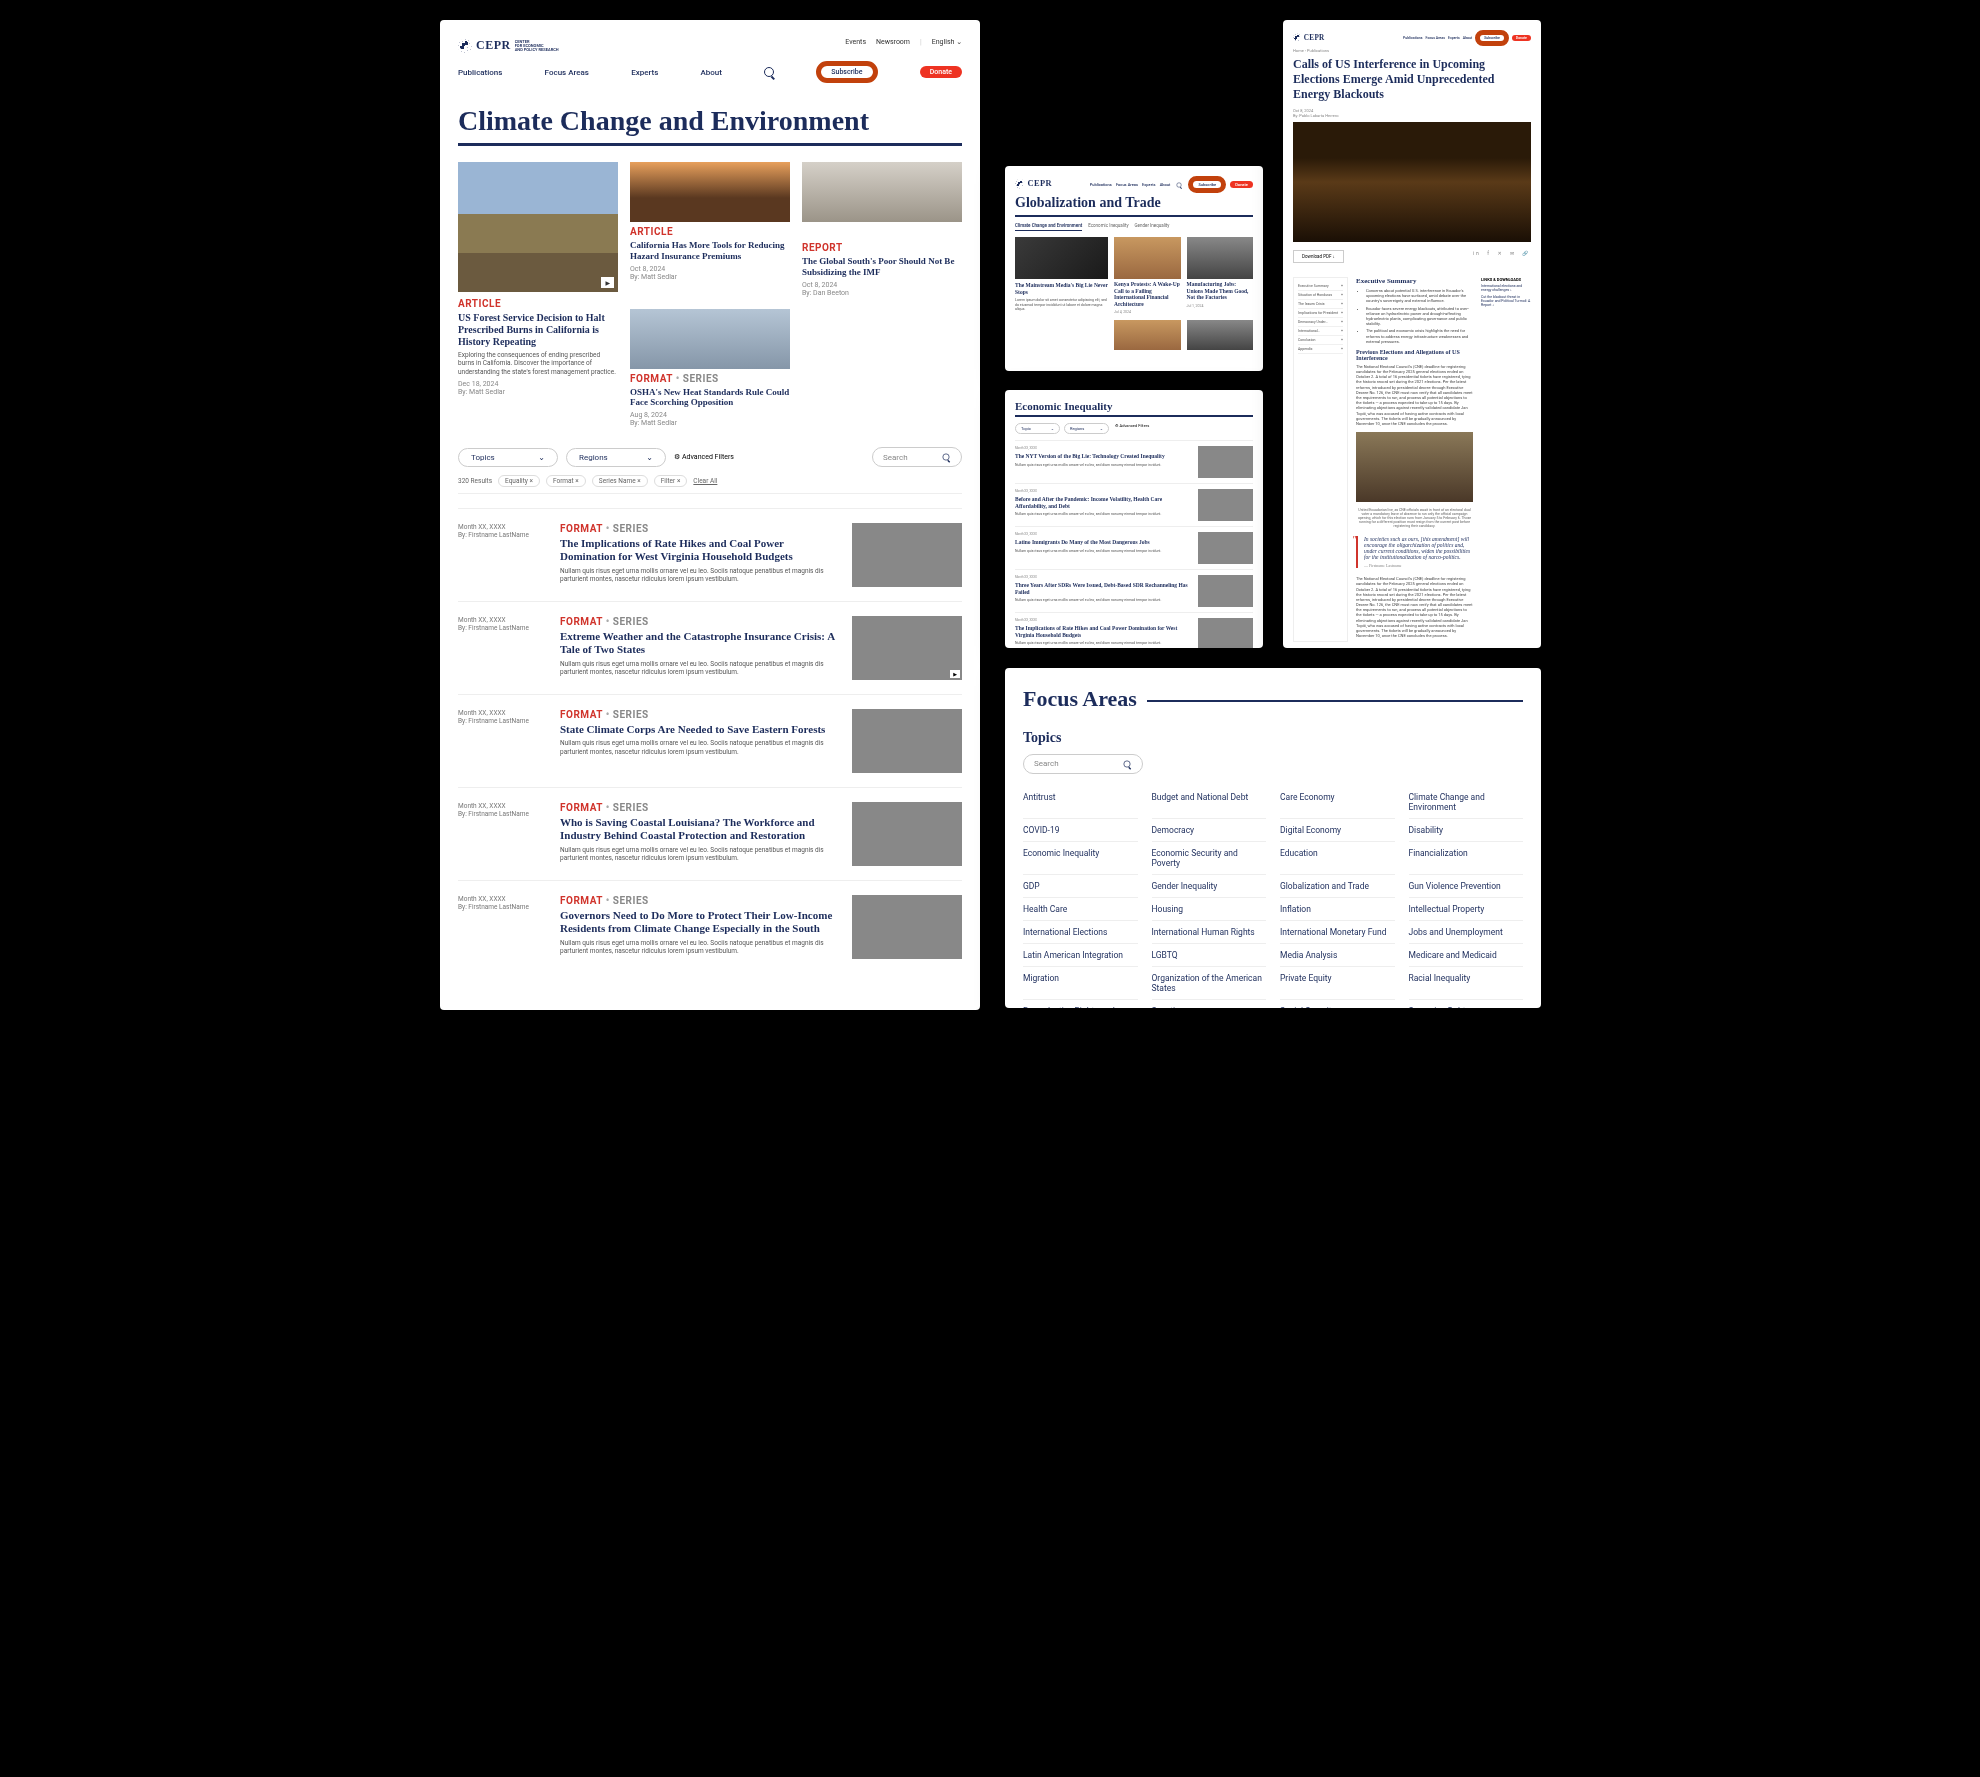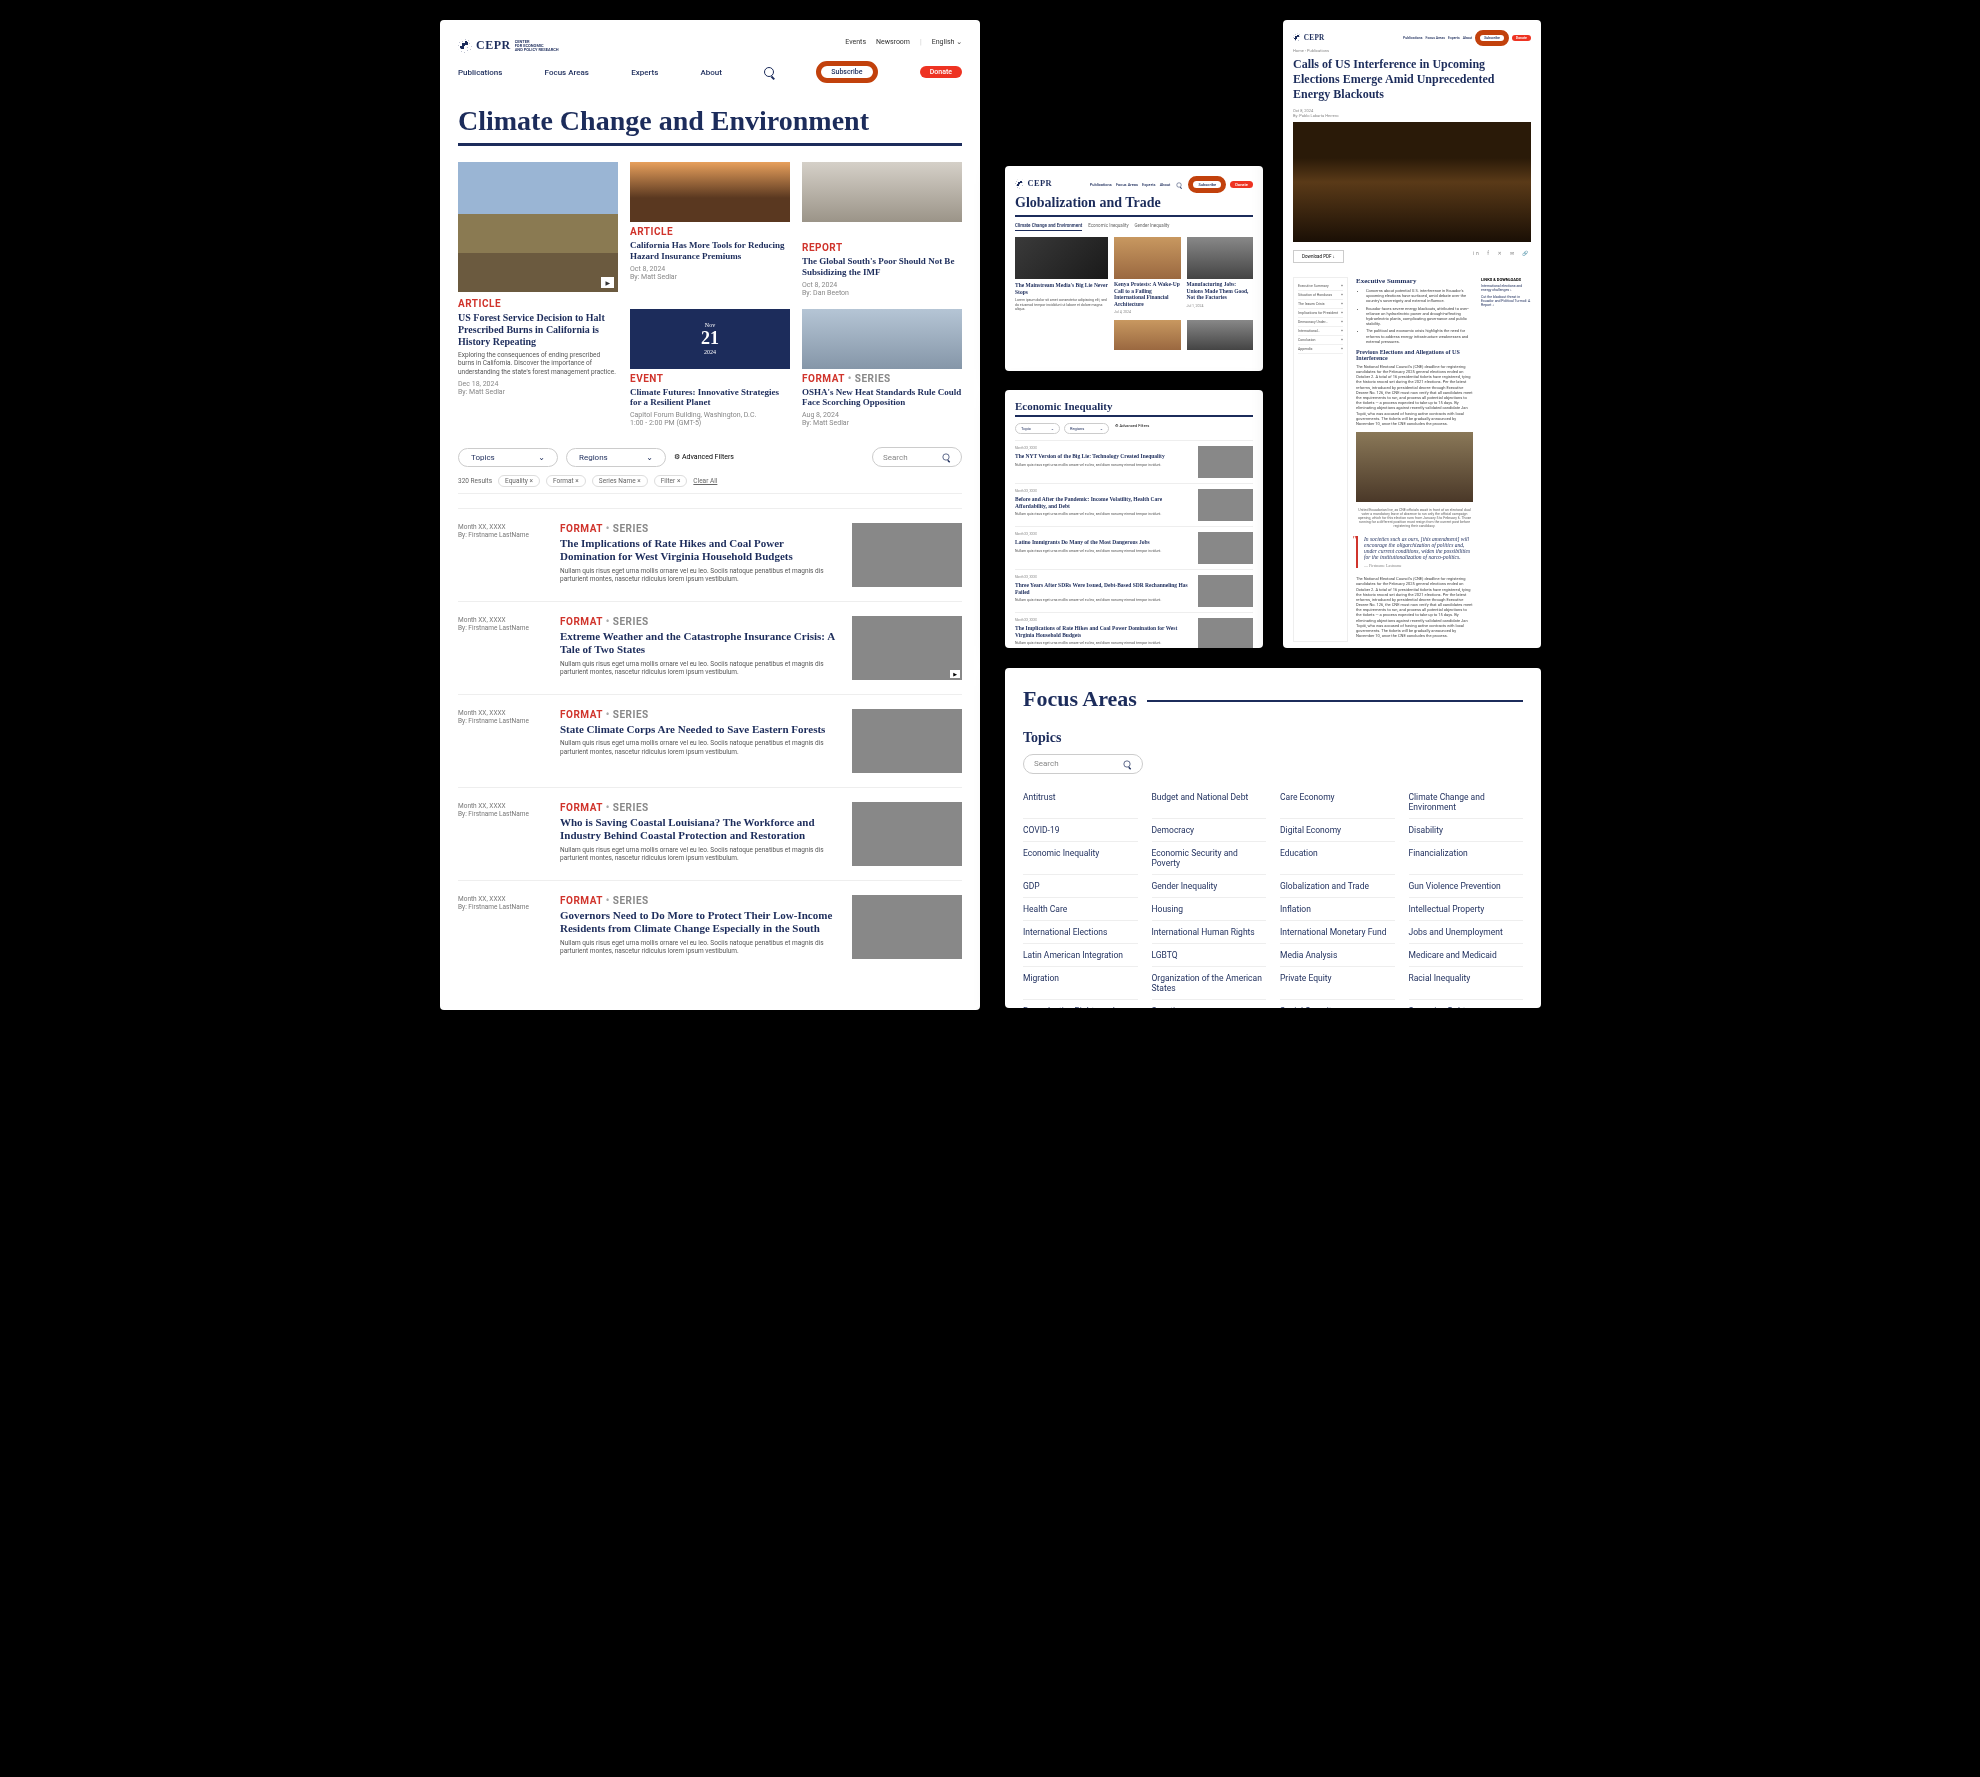--- a/index.html
+++ b/index.html
@@ -178,31 +178,20 @@
       <div class="gray">Oct 8, 2024</div>
       <div class="gray">By: Matt Sedlar</div>
     </div>
     <div class="sm im3">
       <div class="img"></div>
       <div class="red" style="margin-top:20px">REPORT</div>
       <div class="card-title navy">The Global South's Poor Should Not Be Subsidizing the IMF</div>
       <div class="gray">Oct 8, 2024</div>
       <div class="gray">By: Dan Beeton</div>
     </div>
-    <div class="sm">
-      <div class="event-img">
-        <div class="sm-txt">Nov</div>
-        <div class="num">21</div>
-        <div class="sm-txt">2024</div>
-      </div>
-      <div class="red" style="margin-top:4px">EVENT</div>
-      <div class="card-title navy">Climate Futures: Innovative Strategies for a Resilient Planet</div>
-      <div class="gray">Capitol Forum Building, Washington, D.C.</div>
-      <div class="gray">1:00 - 2:00 PM (GMT-5)</div>
-    </div>
     <div class="sm im5">
       <div class="img"></div>
       <div class="red" style="margin-top:4px"><span>FORMAT</span> <span style="color:#aaa">•</span> <span style="color:#888">SERIES</span></div>
       <div class="card-title navy">OSHA's New Heat Standards Rule Could Face Scorching Opposition</div>
       <div class="gray">Aug 8, 2024</div>
       <div class="gray">By: Matt Sedlar</div>
     </div>
   </div>
 
   <div class="filterbar">

